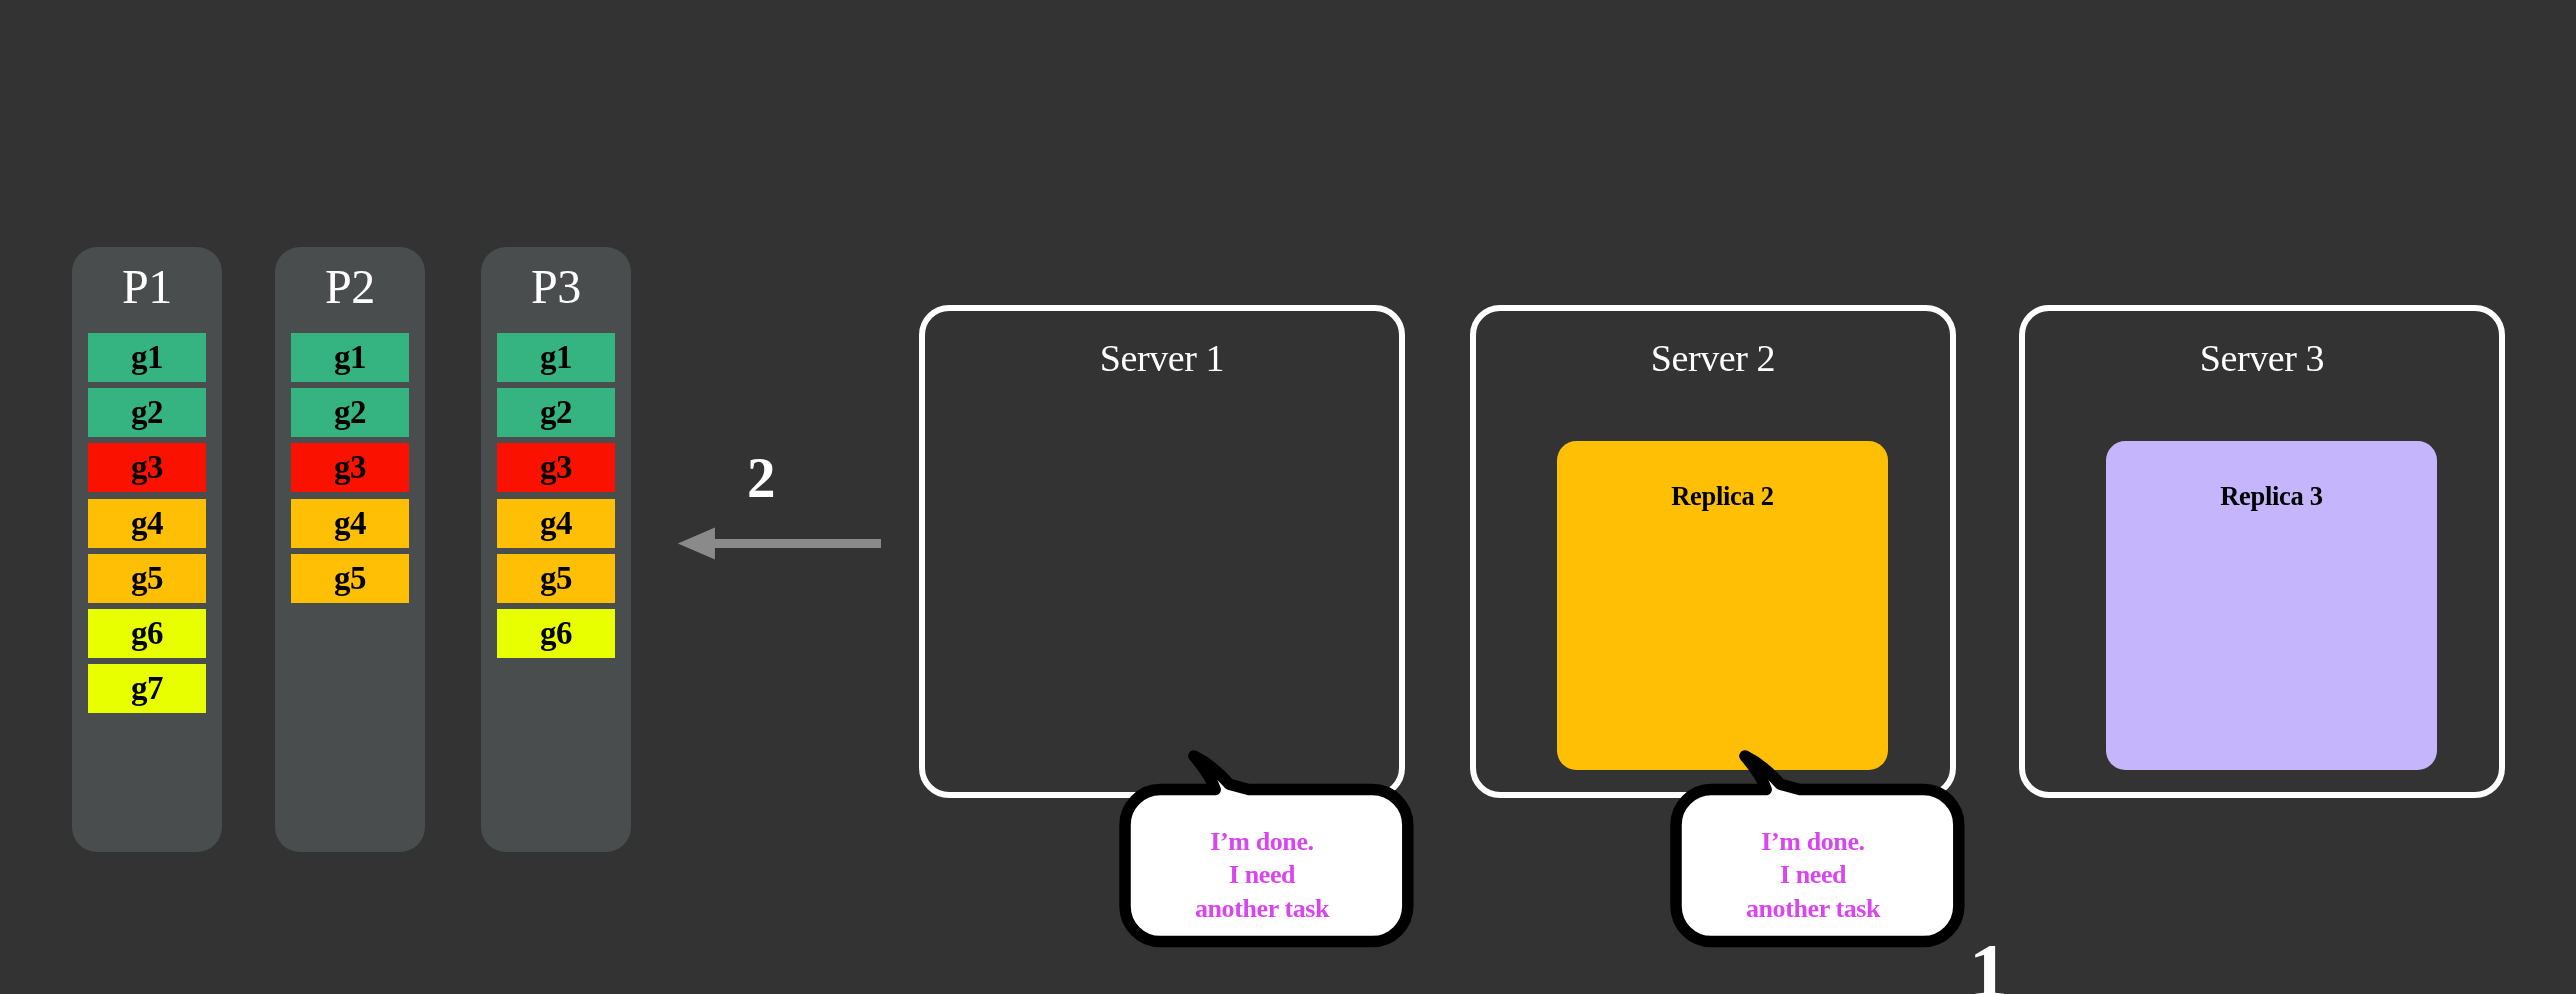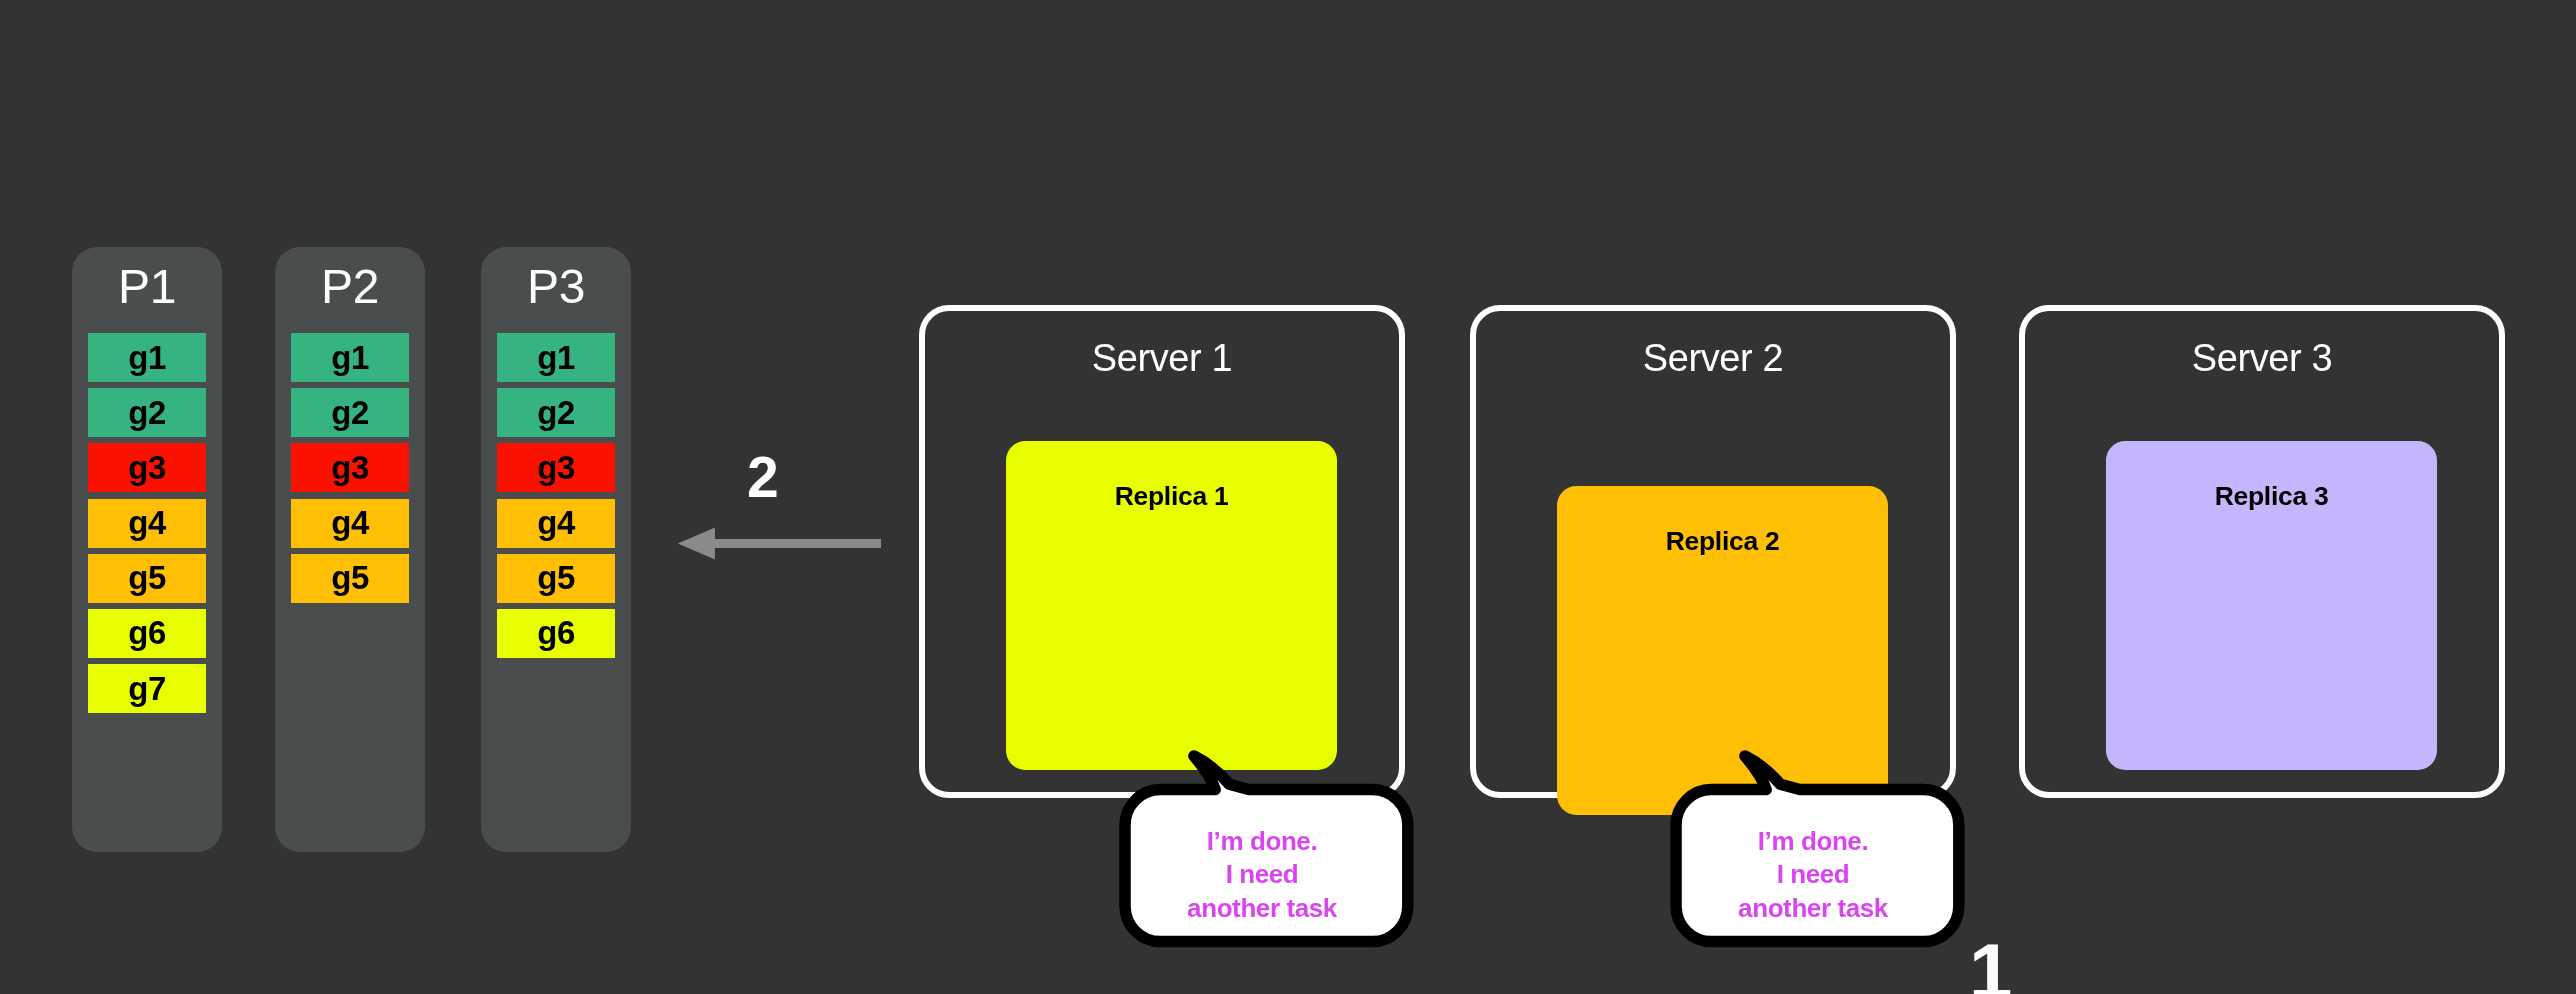--- a/index.html
+++ b/index.html
@@ -6,21 +6,21 @@
     margin: 0;
     padding: 0;
     background: #333333;
   }
   #canvas {
     position: relative;
     width: 2576px;
     height: 994px;
     background: #333333;
     overflow: hidden;
-    font-family: Liberation Sans, sans-serif;
+    font-family: Liberation Serif, serif;
   }
 
   
   .partition {
     position: absolute;
     top: 247px;
     width: 150px;
     height: 605px;
     background: #4A4D4D;
     border-radius: 25px;
@@ -182,23 +182,20 @@
   <div class="step-number" style="left:747px; top:449px; font-size:57px;">2</div>
 
   <div class="arrow-wrap" style="left:669px; top:517px;">
     <svg width="212" height="53" viewBox="0 0 240 60">
       <path d="M 240 25 L 52 25 L 52 12 L 10 30 L 52 48 L 52 35 L 240 35 Z" fill="#8A8A8A"></path>
     </svg>
   </div>
 
   <div class="server" style="left:919px;">
     <div class="server-title">Server 1</div>
-    <div class="replica" style="background:#E8FF00;">
-      <div class="replica-label">Replica 1</div>
-    </div>
   </div>
 
   <div class="bubble" style="left:1116px; top:756px;">
     <svg width="292" height="190" viewBox="0 0 330 215">
       <path d="M 128 32
                C 116 18 100 6 88 0
                C 100 14 108 26 112 38
                L 50 38
                C 28 38 10 56 10 78
                L 10 170
@@ -212,21 +209,21 @@
     </svg>
     <div class="bubble-text" style="top:69px;">
       <div>I’m done.</div>
       <div>I need</div>
       <div>another task</div>
     </div>
   </div>
 
   <div class="server" style="left:1470px;">
     <div class="server-title">Server 2</div>
-    <div class="replica" style="background:#FFBF05;margin-top:45px;">
+    <div class="replica" style="background:#FFBF05;">
       <div class="replica-label">Replica 2</div>
     </div>
   </div>
 
   <div class="bubble" style="left:1667px; top:756px;">
     <svg width="292" height="190" viewBox="0 0 330 215">
       <path d="M 128 32
                C 116 18 100 6 88 0
                C 100 14 108 26 112 38
                L 50 38

